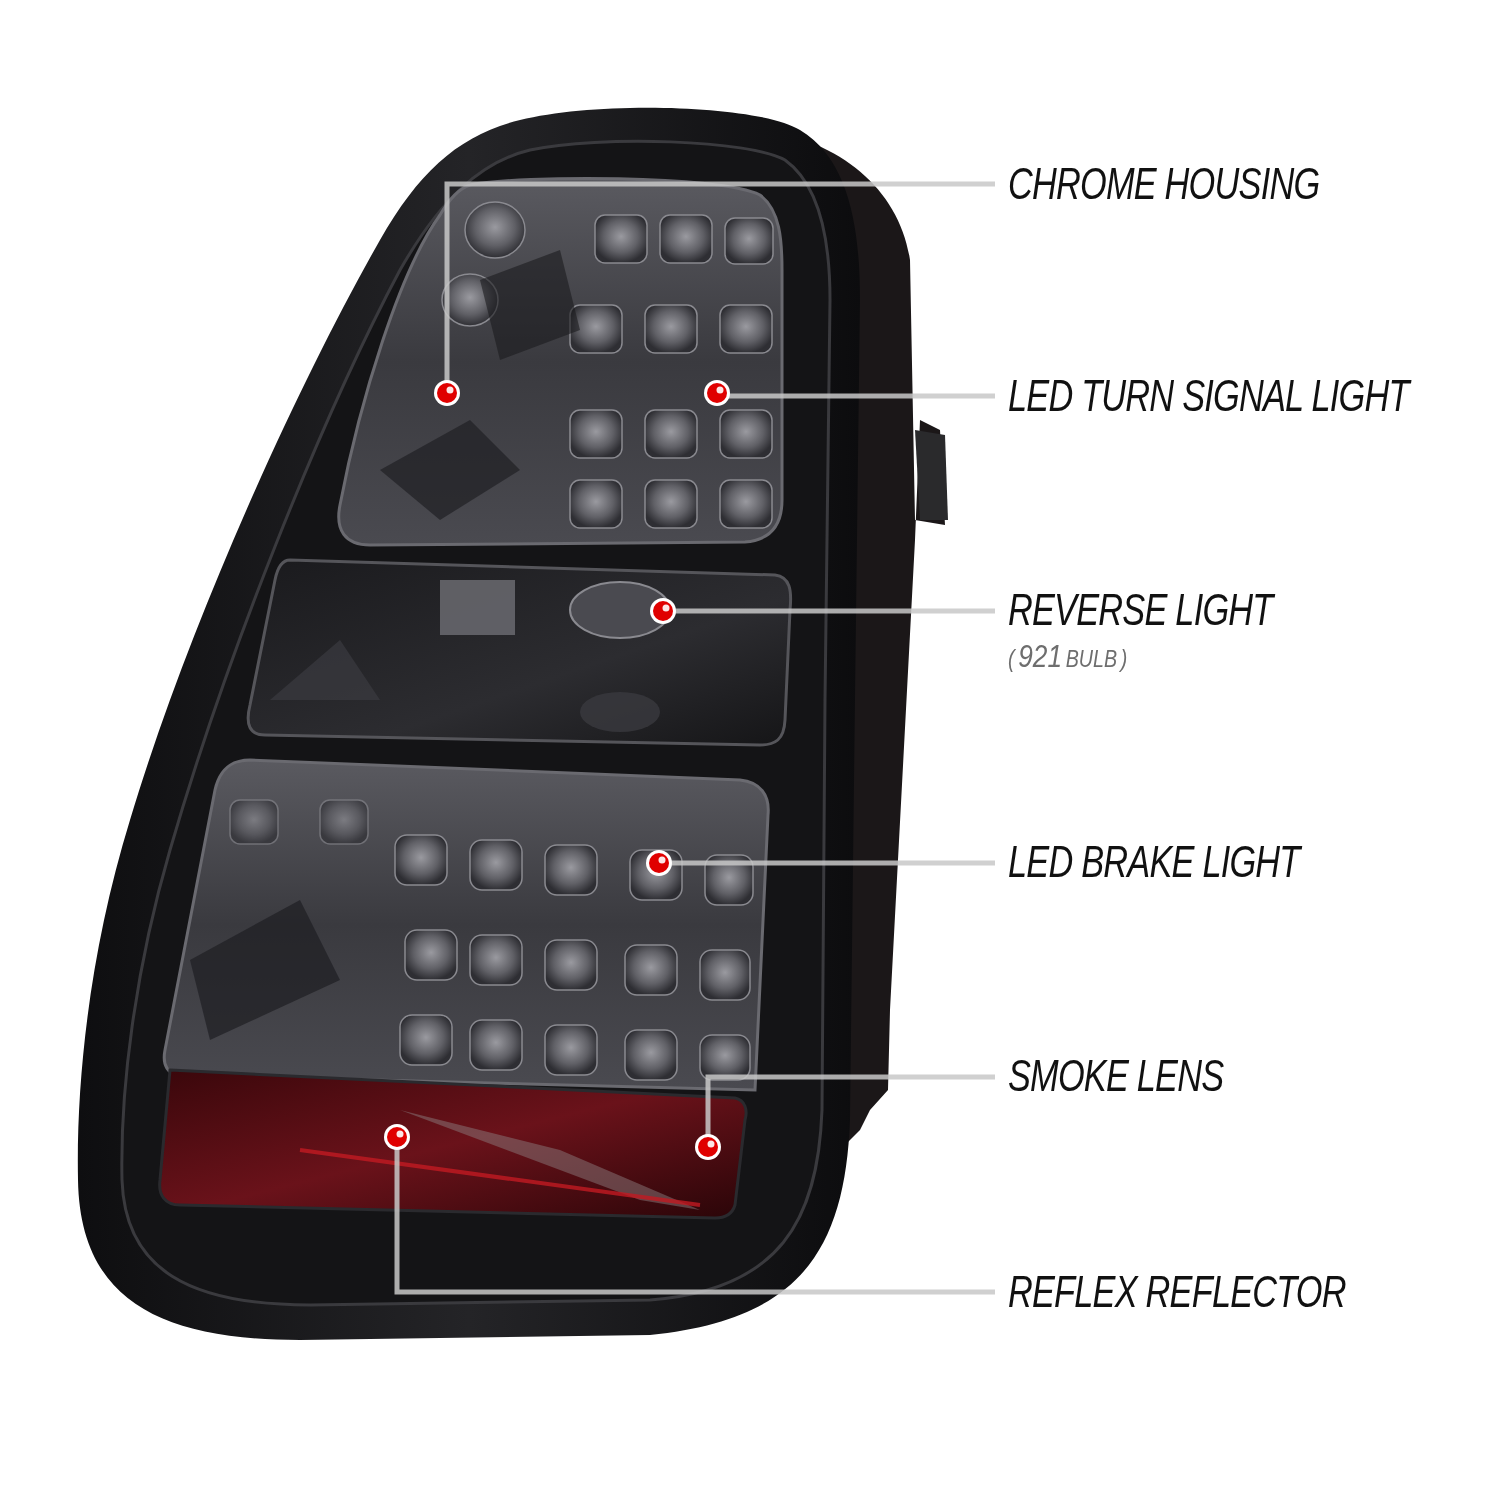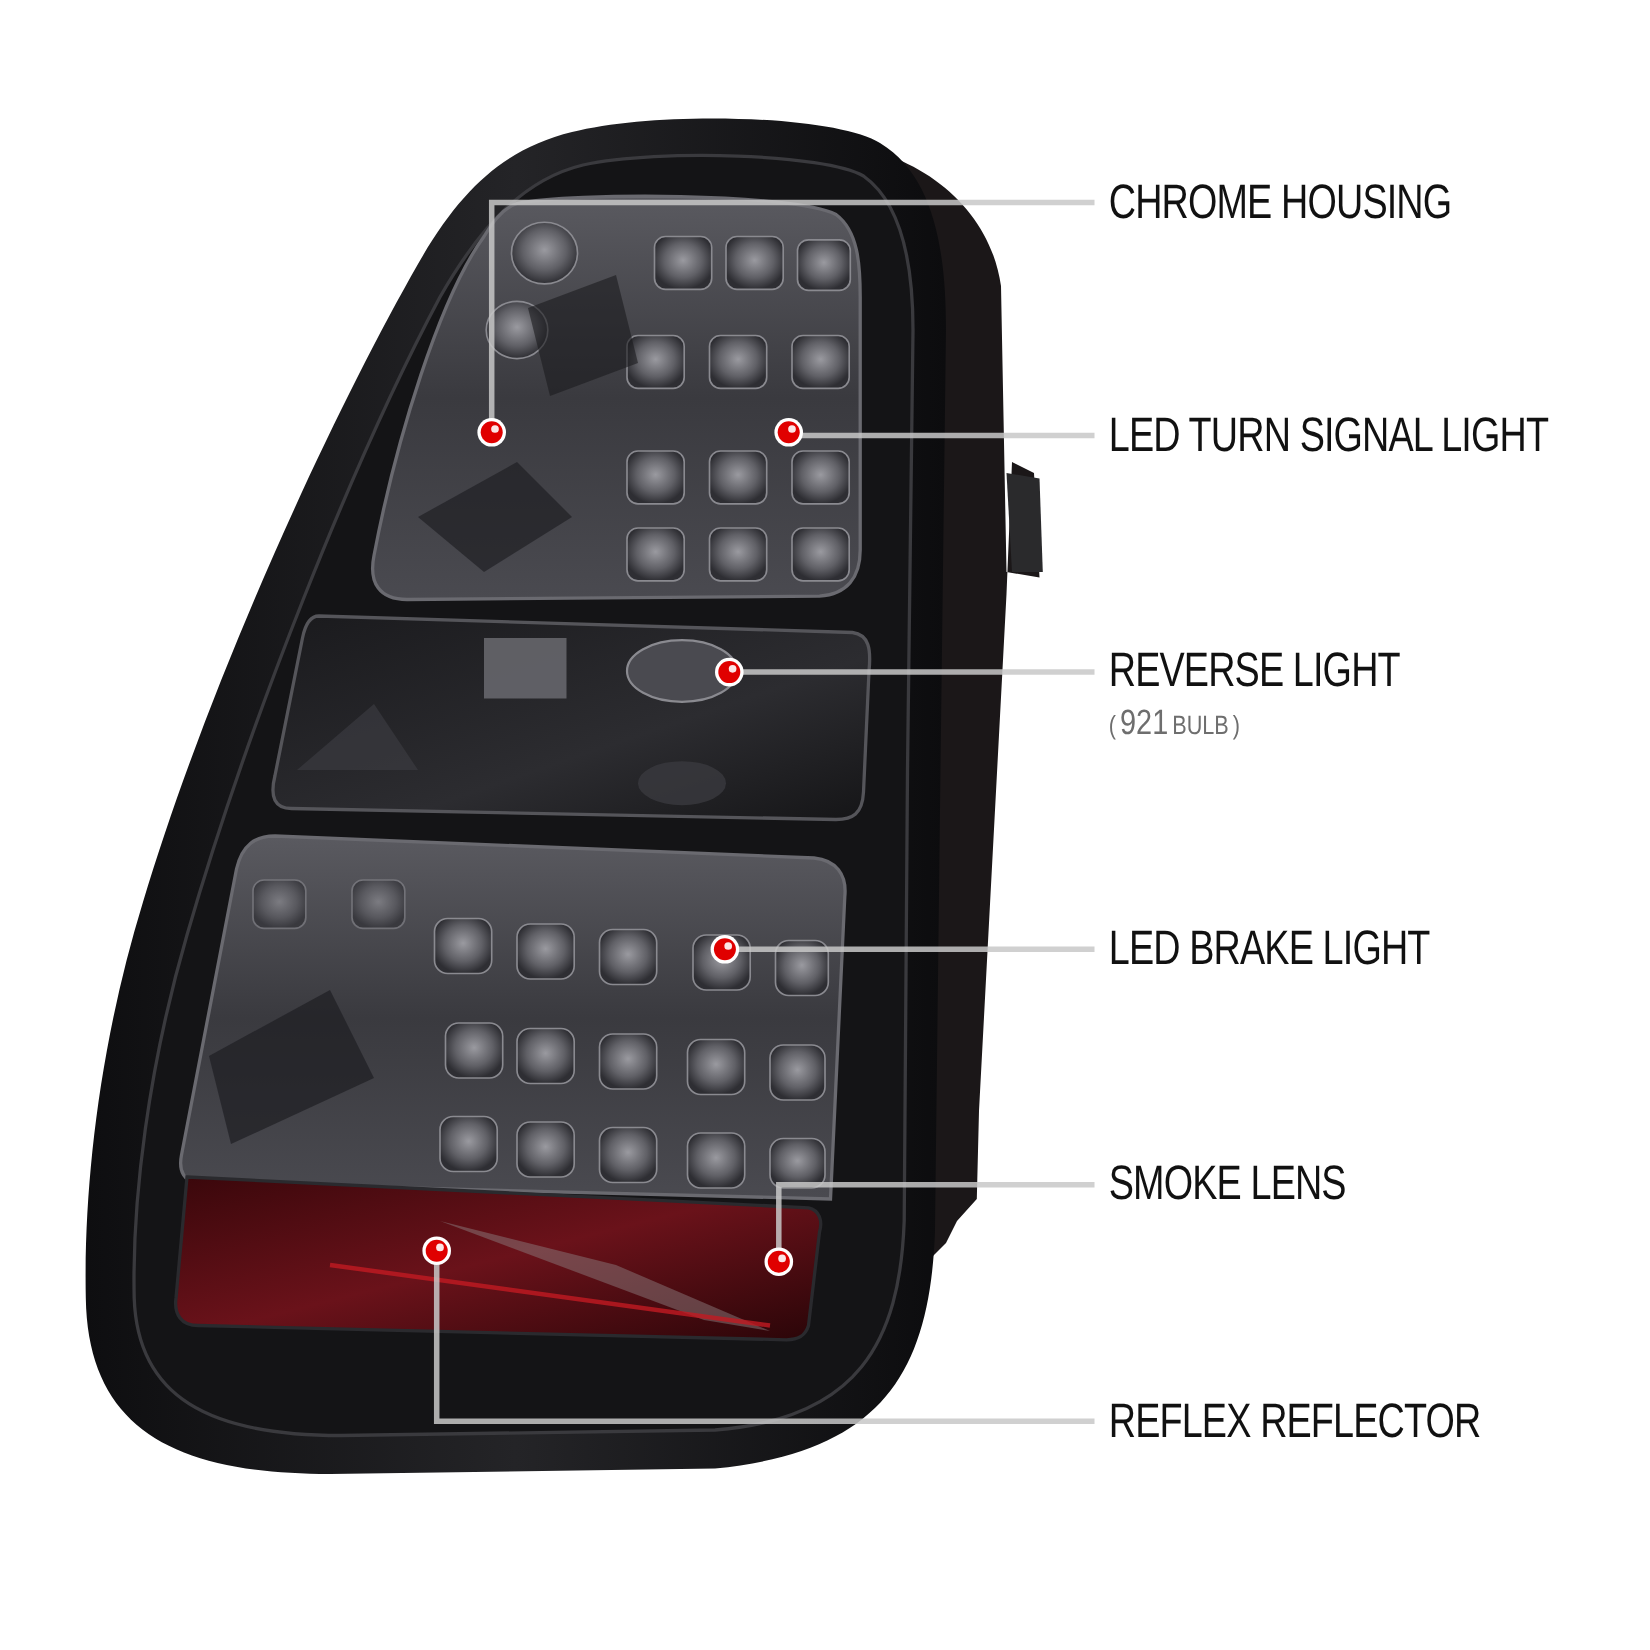--- a/index.html
+++ b/index.html
@@ -1,17 +1,17 @@
 <!DOCTYPE html>
 <html><head>
 <meta charset="utf-8">
 <style>
   html, body { margin:0; padding:0; background:#ffffff; }
   body { width:1500px; height:1500px; position:relative; overflow:hidden; font-family:"Liberation Sans", sans-serif; }
-  #stage { position:absolute; left:0; top:0; width:1500px; height:1500px; }
+  #stage { position:absolute; left:0; top:0; width:1500px; height:1500px;font-style:italic; }
   .label {
     position:absolute; left:1008px;
     font-family:"Liberation Sans", sans-serif;
     font-size:44px; line-height:44px; color:#111111;
     letter-spacing:-1px; transform:scaleX(0.78); transform-origin:left center;
     white-space:nowrap;
   }
   .sublabel {
     position:absolute; left:1008px; top:638px;
     font-family:"Liberation Sans", sans-serif; color:#6e6e6e;

